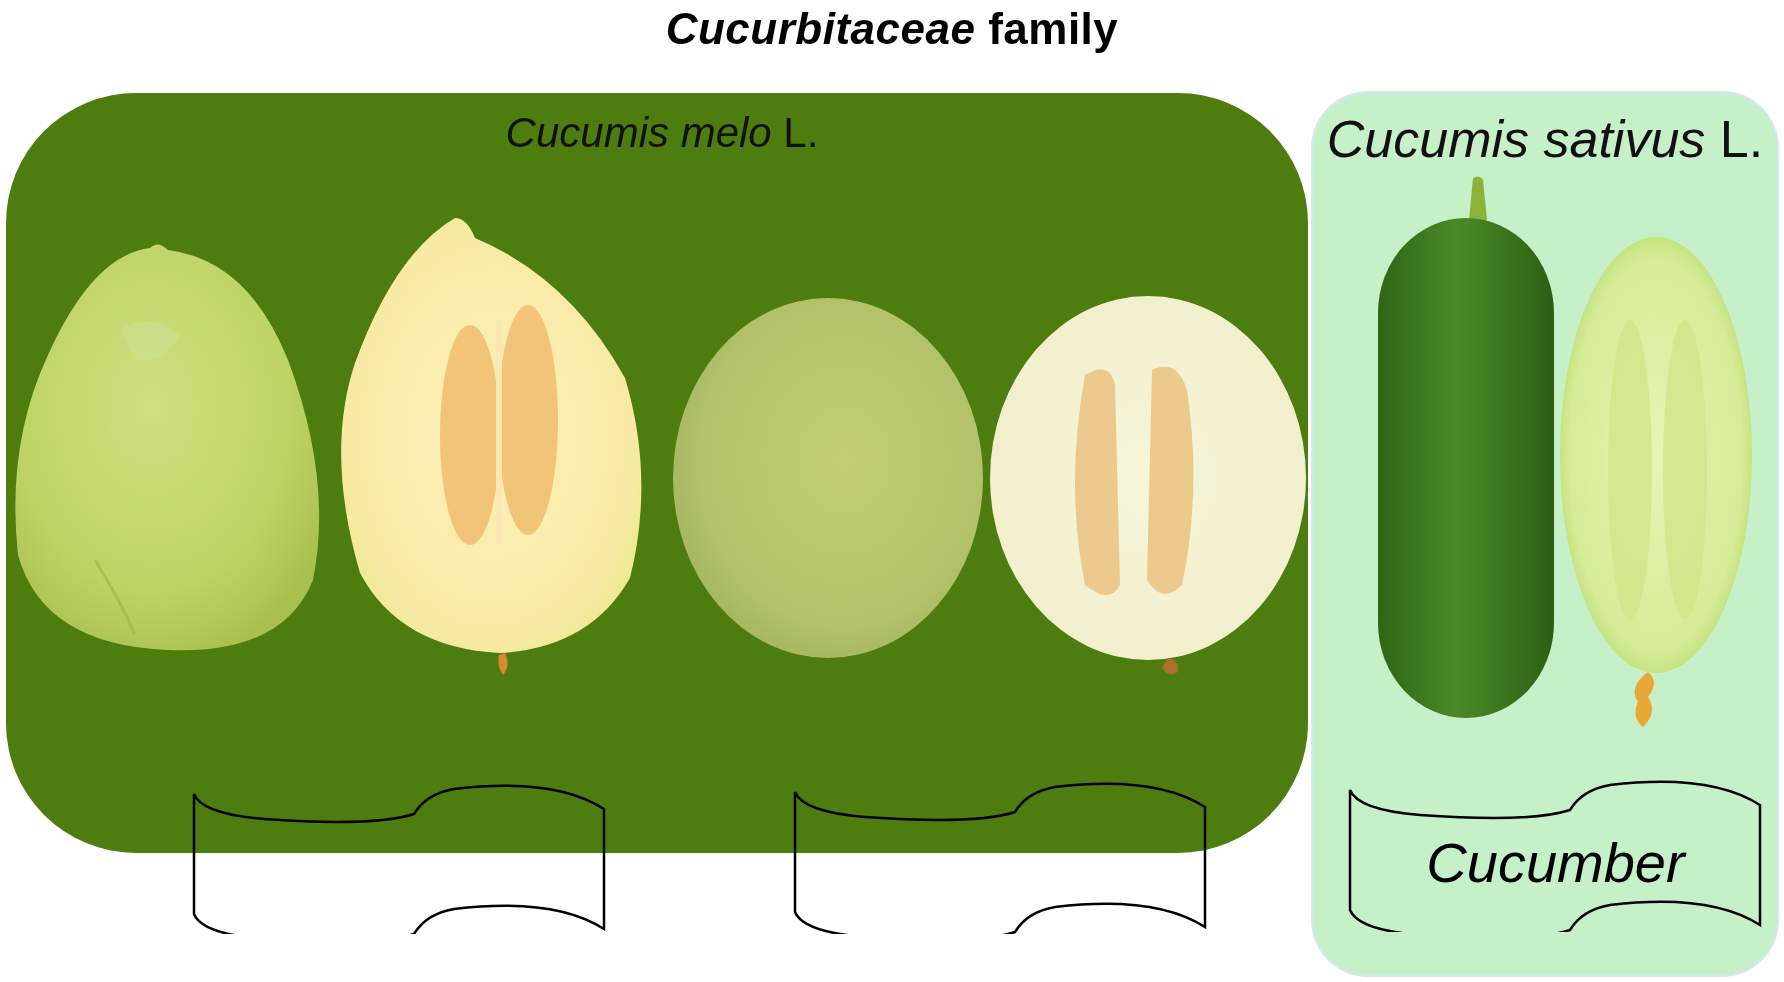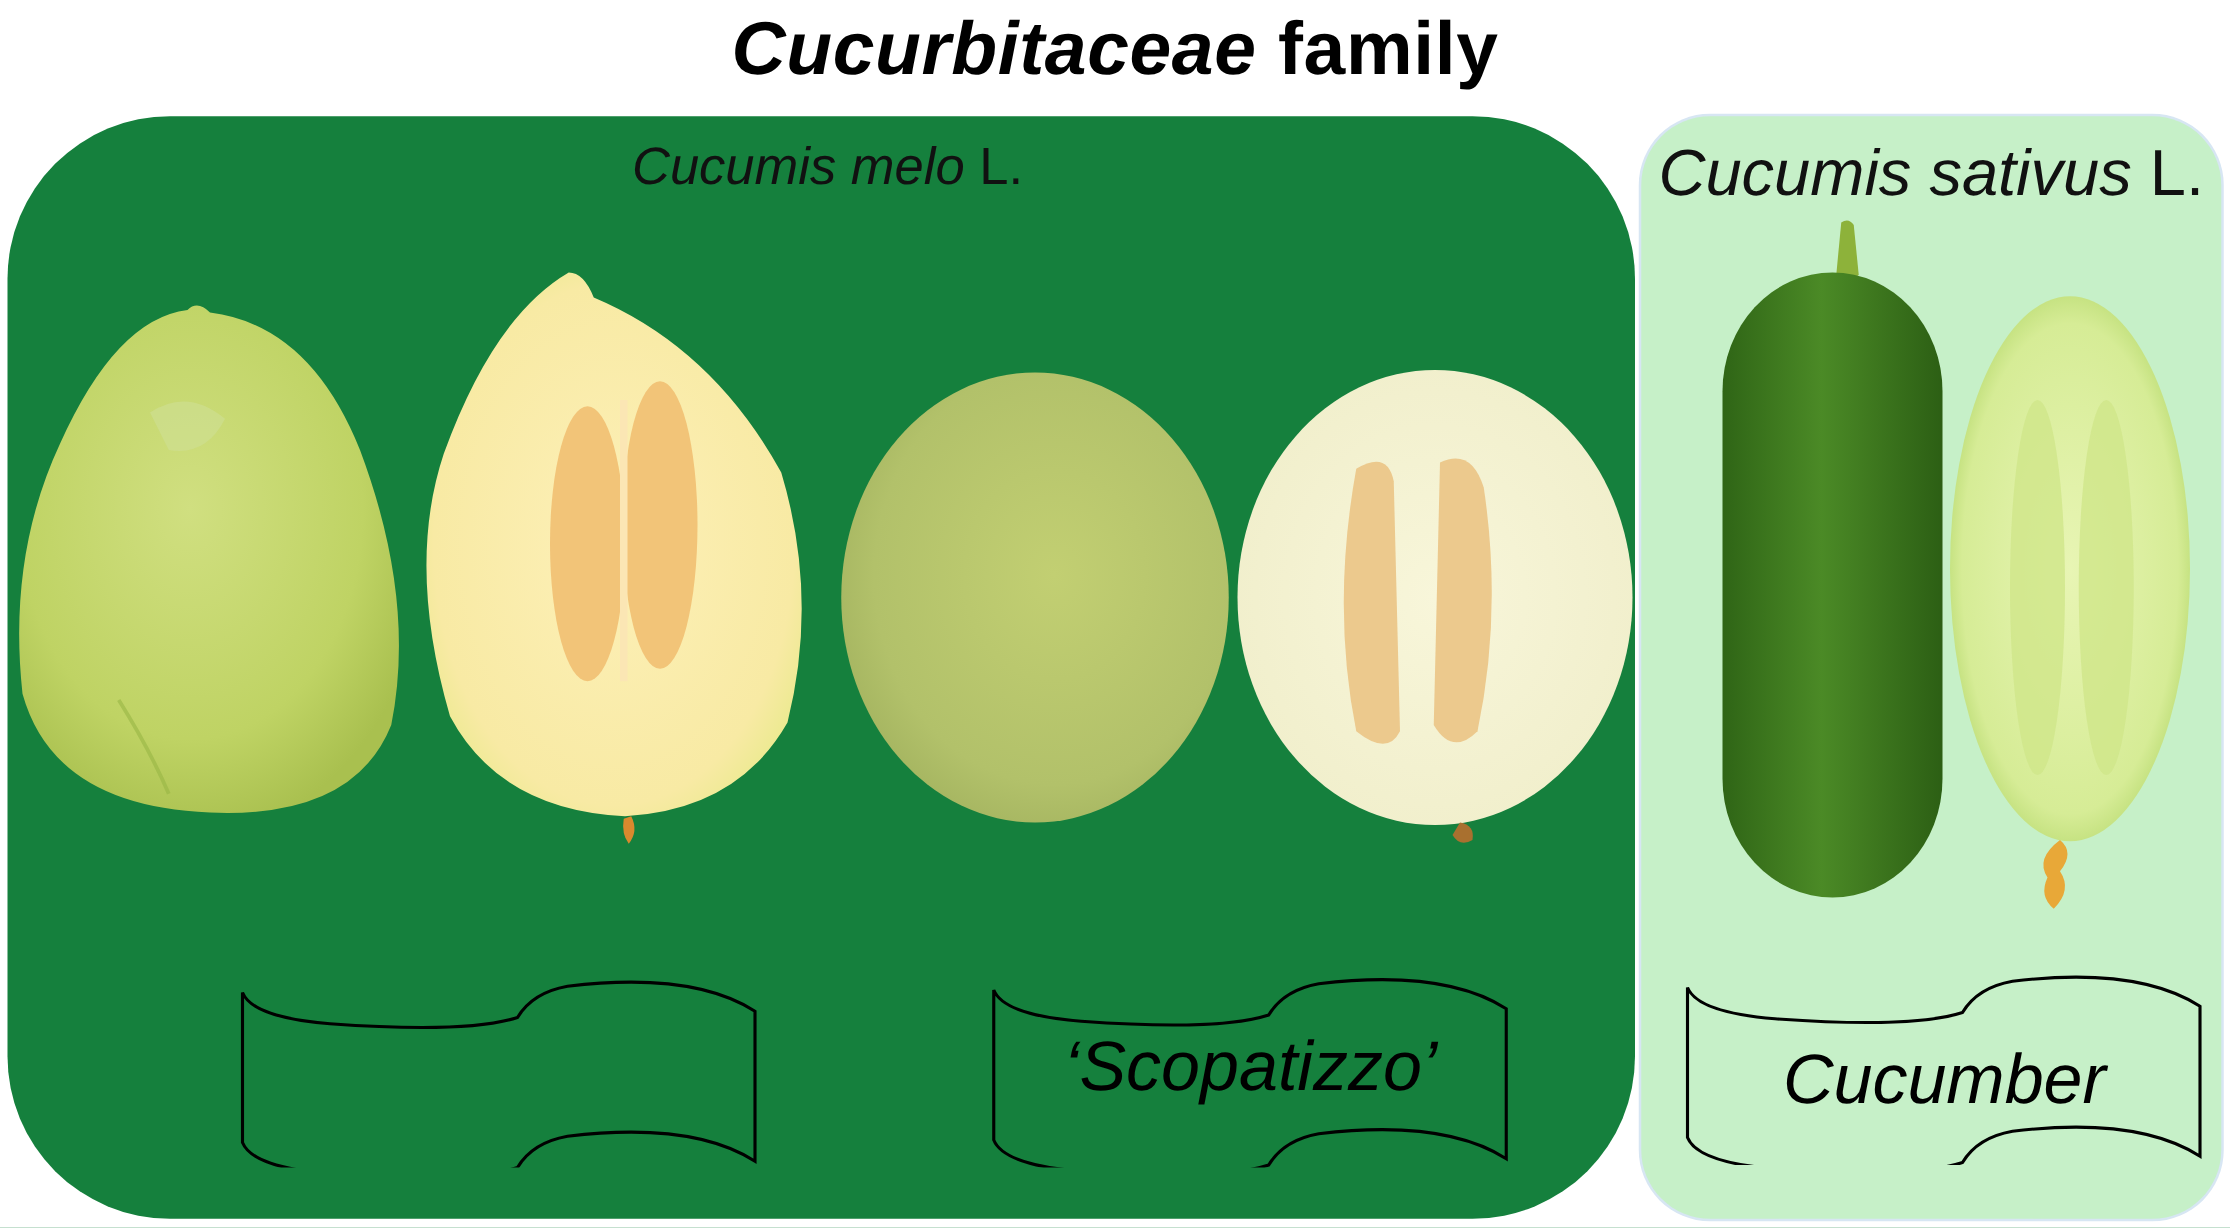--- a/index.html
+++ b/index.html
@@ -1,23 +1,23 @@
 <!DOCTYPE html>
 <html><head>
 <meta charset="utf-8">
 <style>
   html, body { margin: 0; padding: 0; background: #ffffff; }
   body { width: 1784px; height: 982px; position: relative; overflow: hidden;
          font-family: "Liberation Sans", "DejaVu Sans", sans-serif; }
   .title { position: absolute; left: 0; top: 4px; width: 1784px; text-align: center;
-           font-size: 60px; font-weight: bold; color: #000; letter-spacing: 0.5px; }
+           font-size: 44px; font-weight: bold; color: #000; letter-spacing: 0.5px; }
   .title .ital { font-style: italic; }
   .panel { position: absolute; }
-  .panel-melo { left: 6px; top: 93px; width: 1302px; height: 882px;
-                background: #15803d; border-radius: 130px; }
+  .panel-melo { left: 6px; top: 93px; width: 1302px; height: 760px;
+                background: #4d7c0f; border-radius: 130px; }
   .panel-sativus { left: 1313px; top: 93px; width: 464px; height: 882px;
                    background: #c6f0c8; border-radius: 55px;
                    box-shadow: 0 0 0 2px #d7e6f3; }
   .species { position: absolute; font-size: 42px; color: #111; white-space: nowrap; }
   .species .ital { font-style: italic; }
   .species-melo { left: 0; width: 1302px; top: 16px; text-align: center; padding-left: 10px; box-sizing: border-box; }
   .species-sativus { left: 0; width: 464px; top: 16px; text-align: center; font-size: 52px; }
   svg.art { position: absolute; left: 0; top: 0; }
   .banner { position: absolute; }
   .banner-label { position: absolute; left: 0; width: 100%; text-align: center;
@@ -118,21 +118,20 @@
 <div class="banner" style="left:192px; top:782px; width:414px; height:152px;">
   <svg width="414" height="152" viewBox="0 0 414 152" style="position:absolute;left:0;top:0;">
     <path d="M2,12 q8,20 70,25 q110,8 150,-5 q12,-20 40,-25 q100,-12 150,20 l0,120 q-50,-32 -150,-20 q-28,5 -40,25 q-40,13 -150,5 q-62,-5 -70,-25 z" fill="none" stroke="#000" stroke-width="2.5"></path>
   </svg>
 </div>
 
 <div class="banner" style="left:793px; top:780px; width:415px; height:154px;">
   <svg width="415" height="154" viewBox="0 0 415 154" style="position:absolute;left:0;top:0;">
     <path d="M2,12 q8,20 70,25 q110,8 150,-5 q12,-20 40,-25 q100,-12 150,20 l0,120 q-50,-32 -150,-20 q-28,5 -40,25 q-40,13 -150,5 q-62,-5 -70,-25 z" fill="none" stroke="#000" stroke-width="2.5"></path>
   </svg>
-  <div class="banner-label" style="top:40px;">‘Scopatizzo’</div>
 </div>
 
 <div class="banner" style="left:1348px; top:778px; width:415px; height:154px;">
   <svg width="415" height="154" viewBox="0 0 415 154" style="position:absolute;left:0;top:0;">
     <path d="M2,12 q8,20 70,25 q110,8 150,-5 q12,-20 40,-25 q100,-12 150,20 l0,120 q-50,-32 -150,-20 q-28,5 -40,25 q-40,13 -150,5 q-62,-5 -70,-25 z" fill="none" stroke="#000" stroke-width="2.5"></path>
   </svg>
   <div class="banner-label" style="top:40px;margin-top:12px;">Cucumber</div>
 </div>
 
 </body></html>

